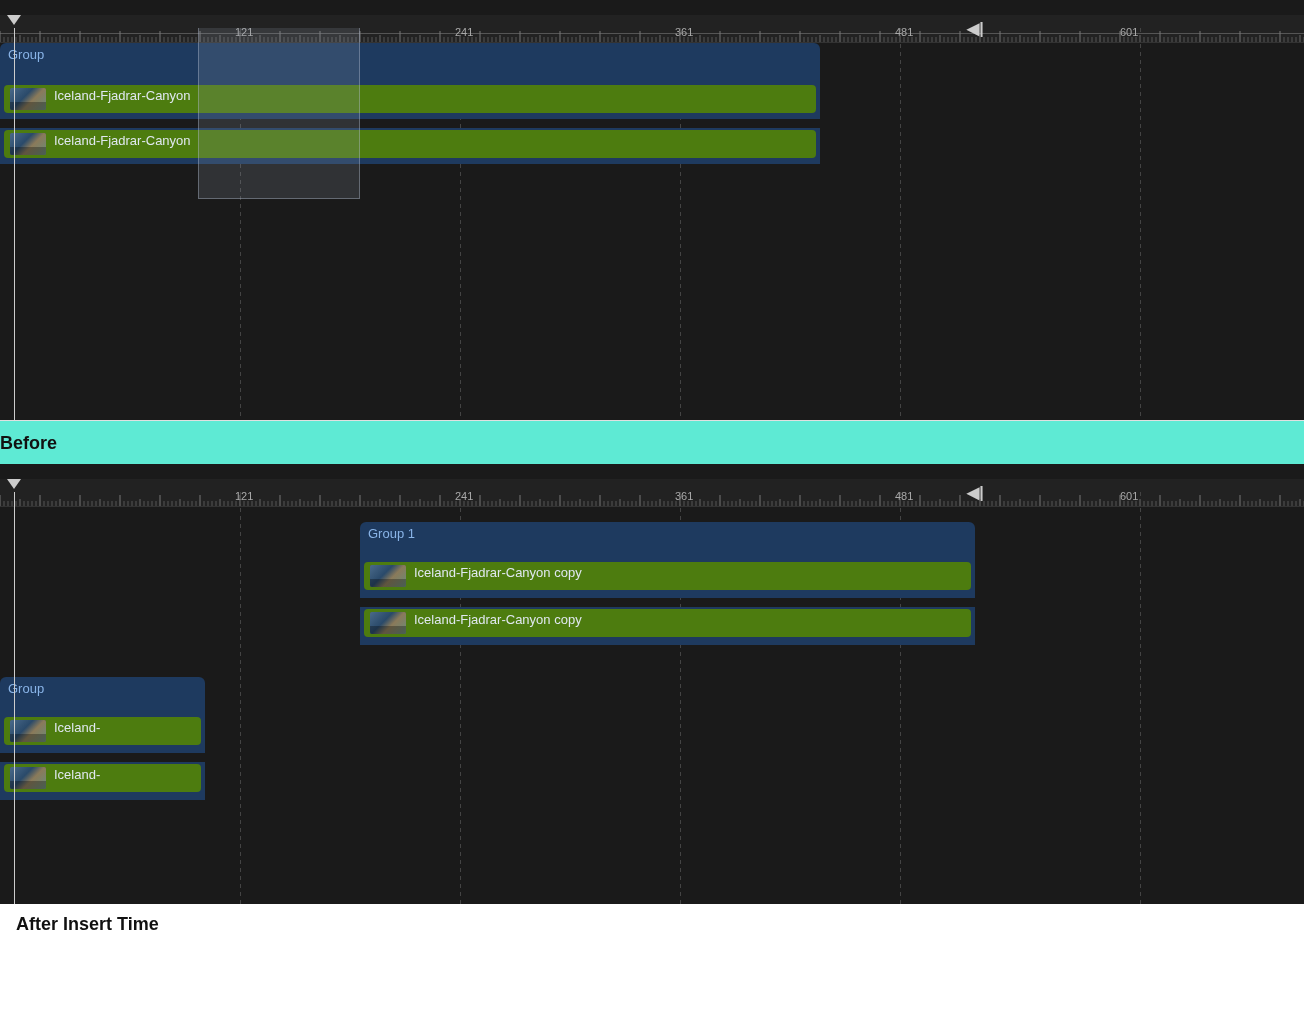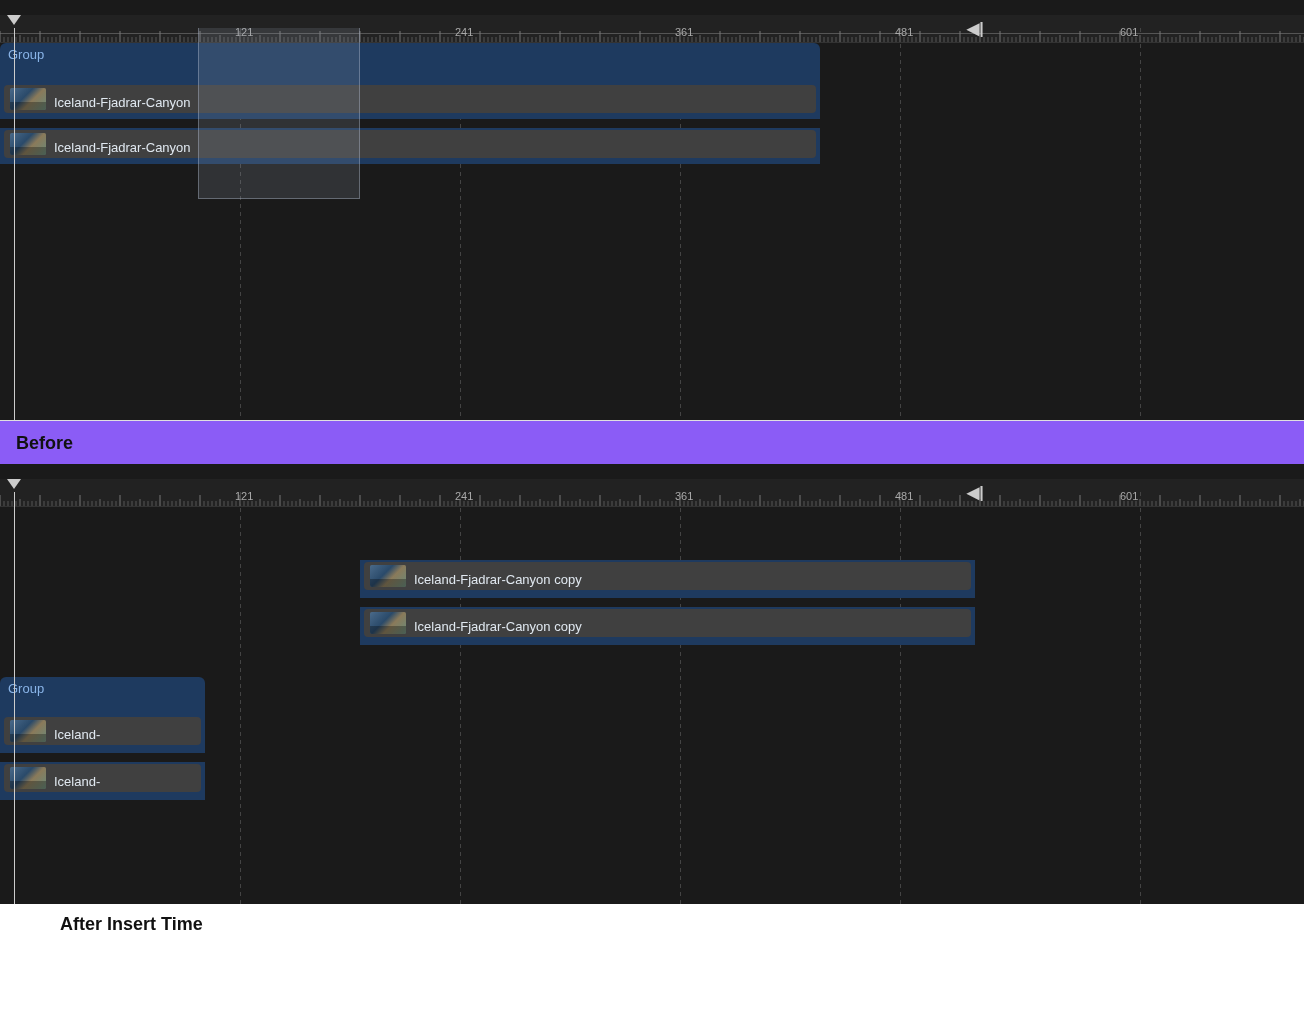--- a/index.html
+++ b/index.html
@@ -82,24 +82,24 @@
       z-index: 5;
     }
     .group-label {
       color: #89b4e8;
       font-size: 13px;
       padding: 4px 8px 2px 8px;
       display: block;
     }
     .clip-row {
       display: flex;
-      align-items: flex-end;
+      align-items: flex-start;
       padding: 3px 6px;
       margin: 2px 4px;
-      background: #404040;
+      background: #4d7c0f;
       border-radius: 4px;
     }
     .clip-thumbnail {
       width: 36px;
       height: 22px;
       background: #555;
       border-radius: 2px;
       margin-right: 8px;
       flex-shrink: 0;
       overflow: hidden;
@@ -129,44 +129,43 @@
     
     .selection-rect {
       position: absolute;
       background: rgba(150,160,180,0.18);
       border: 1px solid rgba(180,190,210,0.4);
       z-index: 15;
     }
 
     
     .section-label {
-      padding: 12px 16px 10px 16px;
+      padding: 12px 16px 10px 0;
       font-size: 18px;
       font-weight: 700;
       color: #111;
-      background: #8b5cf6;
+      background: #5eead4;
       border-top: 1px solid #e0e0e0;
     }
 
     
     .timeline-panel-2 {
       background: #1a1a1a;
       width: 100%;
       height: 440px;
       position: relative;
       overflow: hidden;
     }
 
     .bottom-label {
       padding: 10px 16px 10px 16px;
       font-size: 18px;
       font-weight: 700;
       color: #111;
       background: #fff;
-      margin-left: 44px;
     }
   </style>
 </head>
 <body>
 
 <div class="timeline-panel">
 
   <div class="ruler">
 
     <div class="playhead-marker" style="left: 14px;"></div>
@@ -898,20 +897,23 @@
   <div class="grid-line" style="left:240px;"></div>
   <div class="grid-line" style="left:460px;"></div>
   <div class="grid-line" style="left:680px;"></div>
   <div class="grid-line" style="left:900px;"></div>
   <div class="grid-line" style="left:1140px;"></div>
 
   <div class="playhead-line" style="left:14px;"></div>
 
   <div class="track-area">
 
+    <div class="group-block" style="left:360px;top:30px;width:615px;height:50px;border-radius:6px 6px 0 0;">
+      <span class="group-label">Group 1</span>
+    </div>
     <div class="group-block" style="left:360px;top:68px;width:615px;height:38px;border-radius:0;">
       <div class="clip-row">
         <div class="clip-thumbnail"></div>
         <span class="clip-name">Iceland-Fjadrar-Canyon copy</span>
       </div>
     </div>
 
     <div style="position:absolute;left:360px;top:105px;width:615px;height:10px;background:#1a1a1a;"></div>
 
     <div class="group-block" style="left:360px;top:115px;width:615px;height:38px;border-radius:0;">

